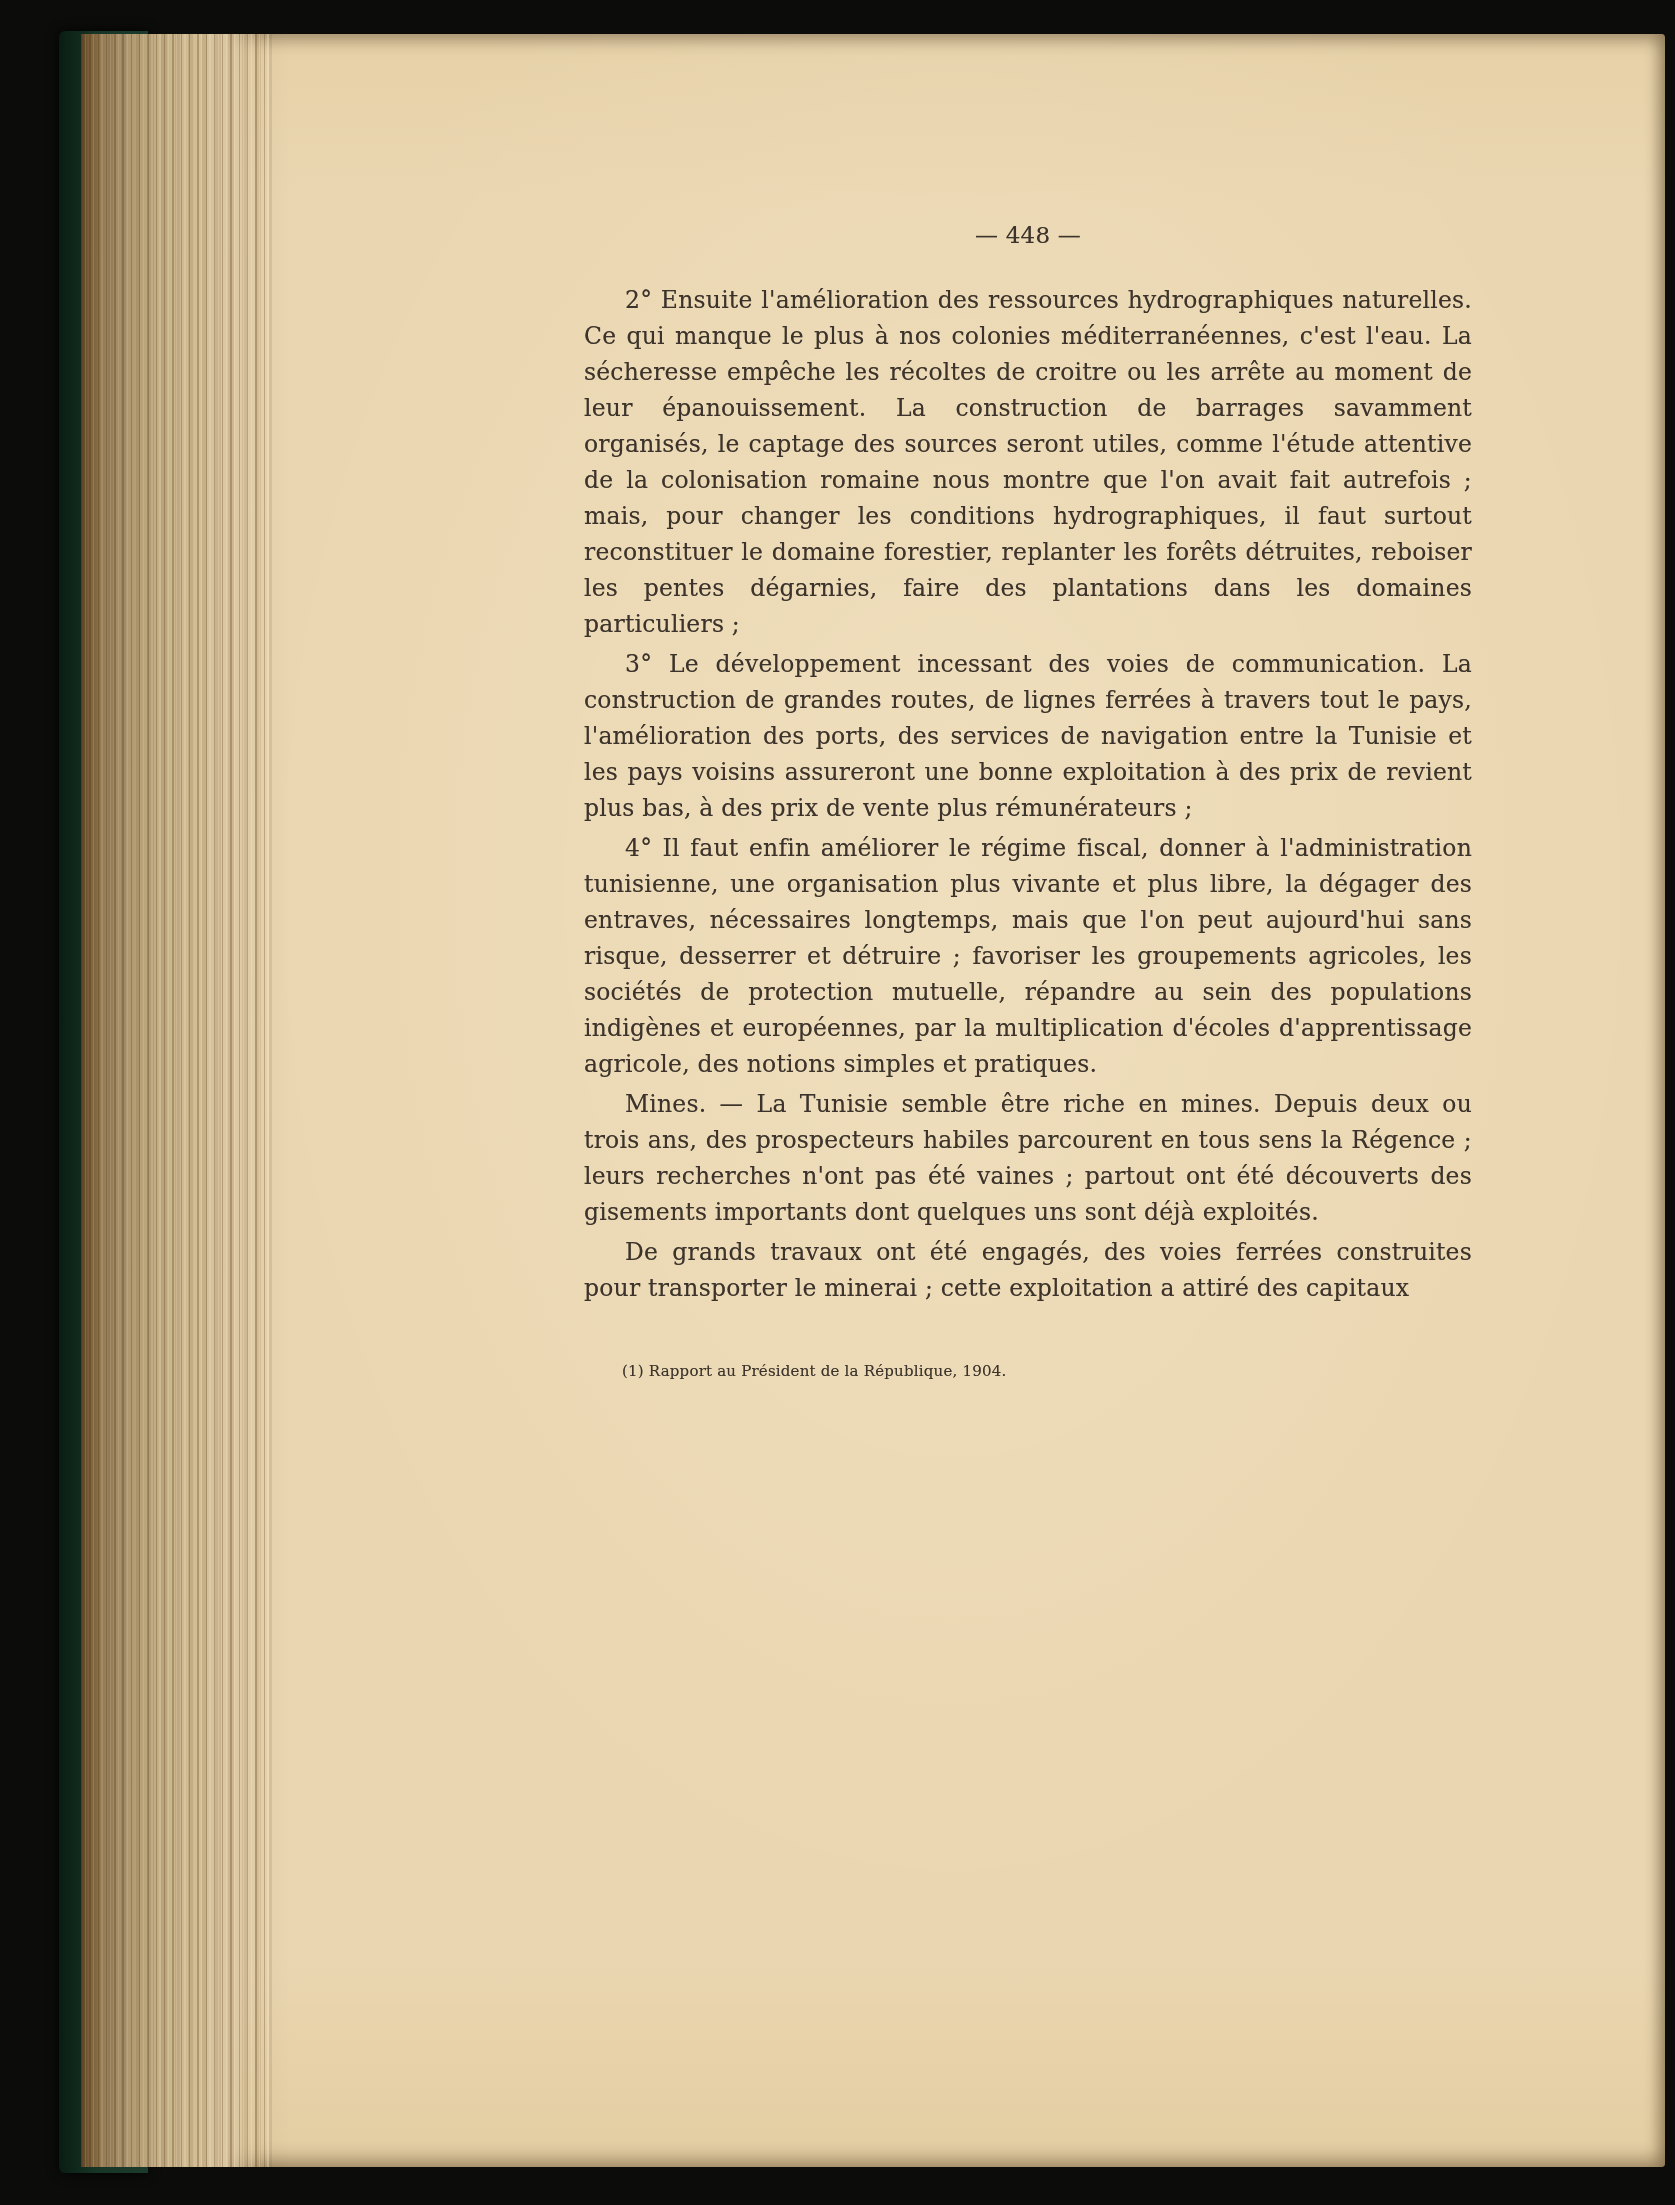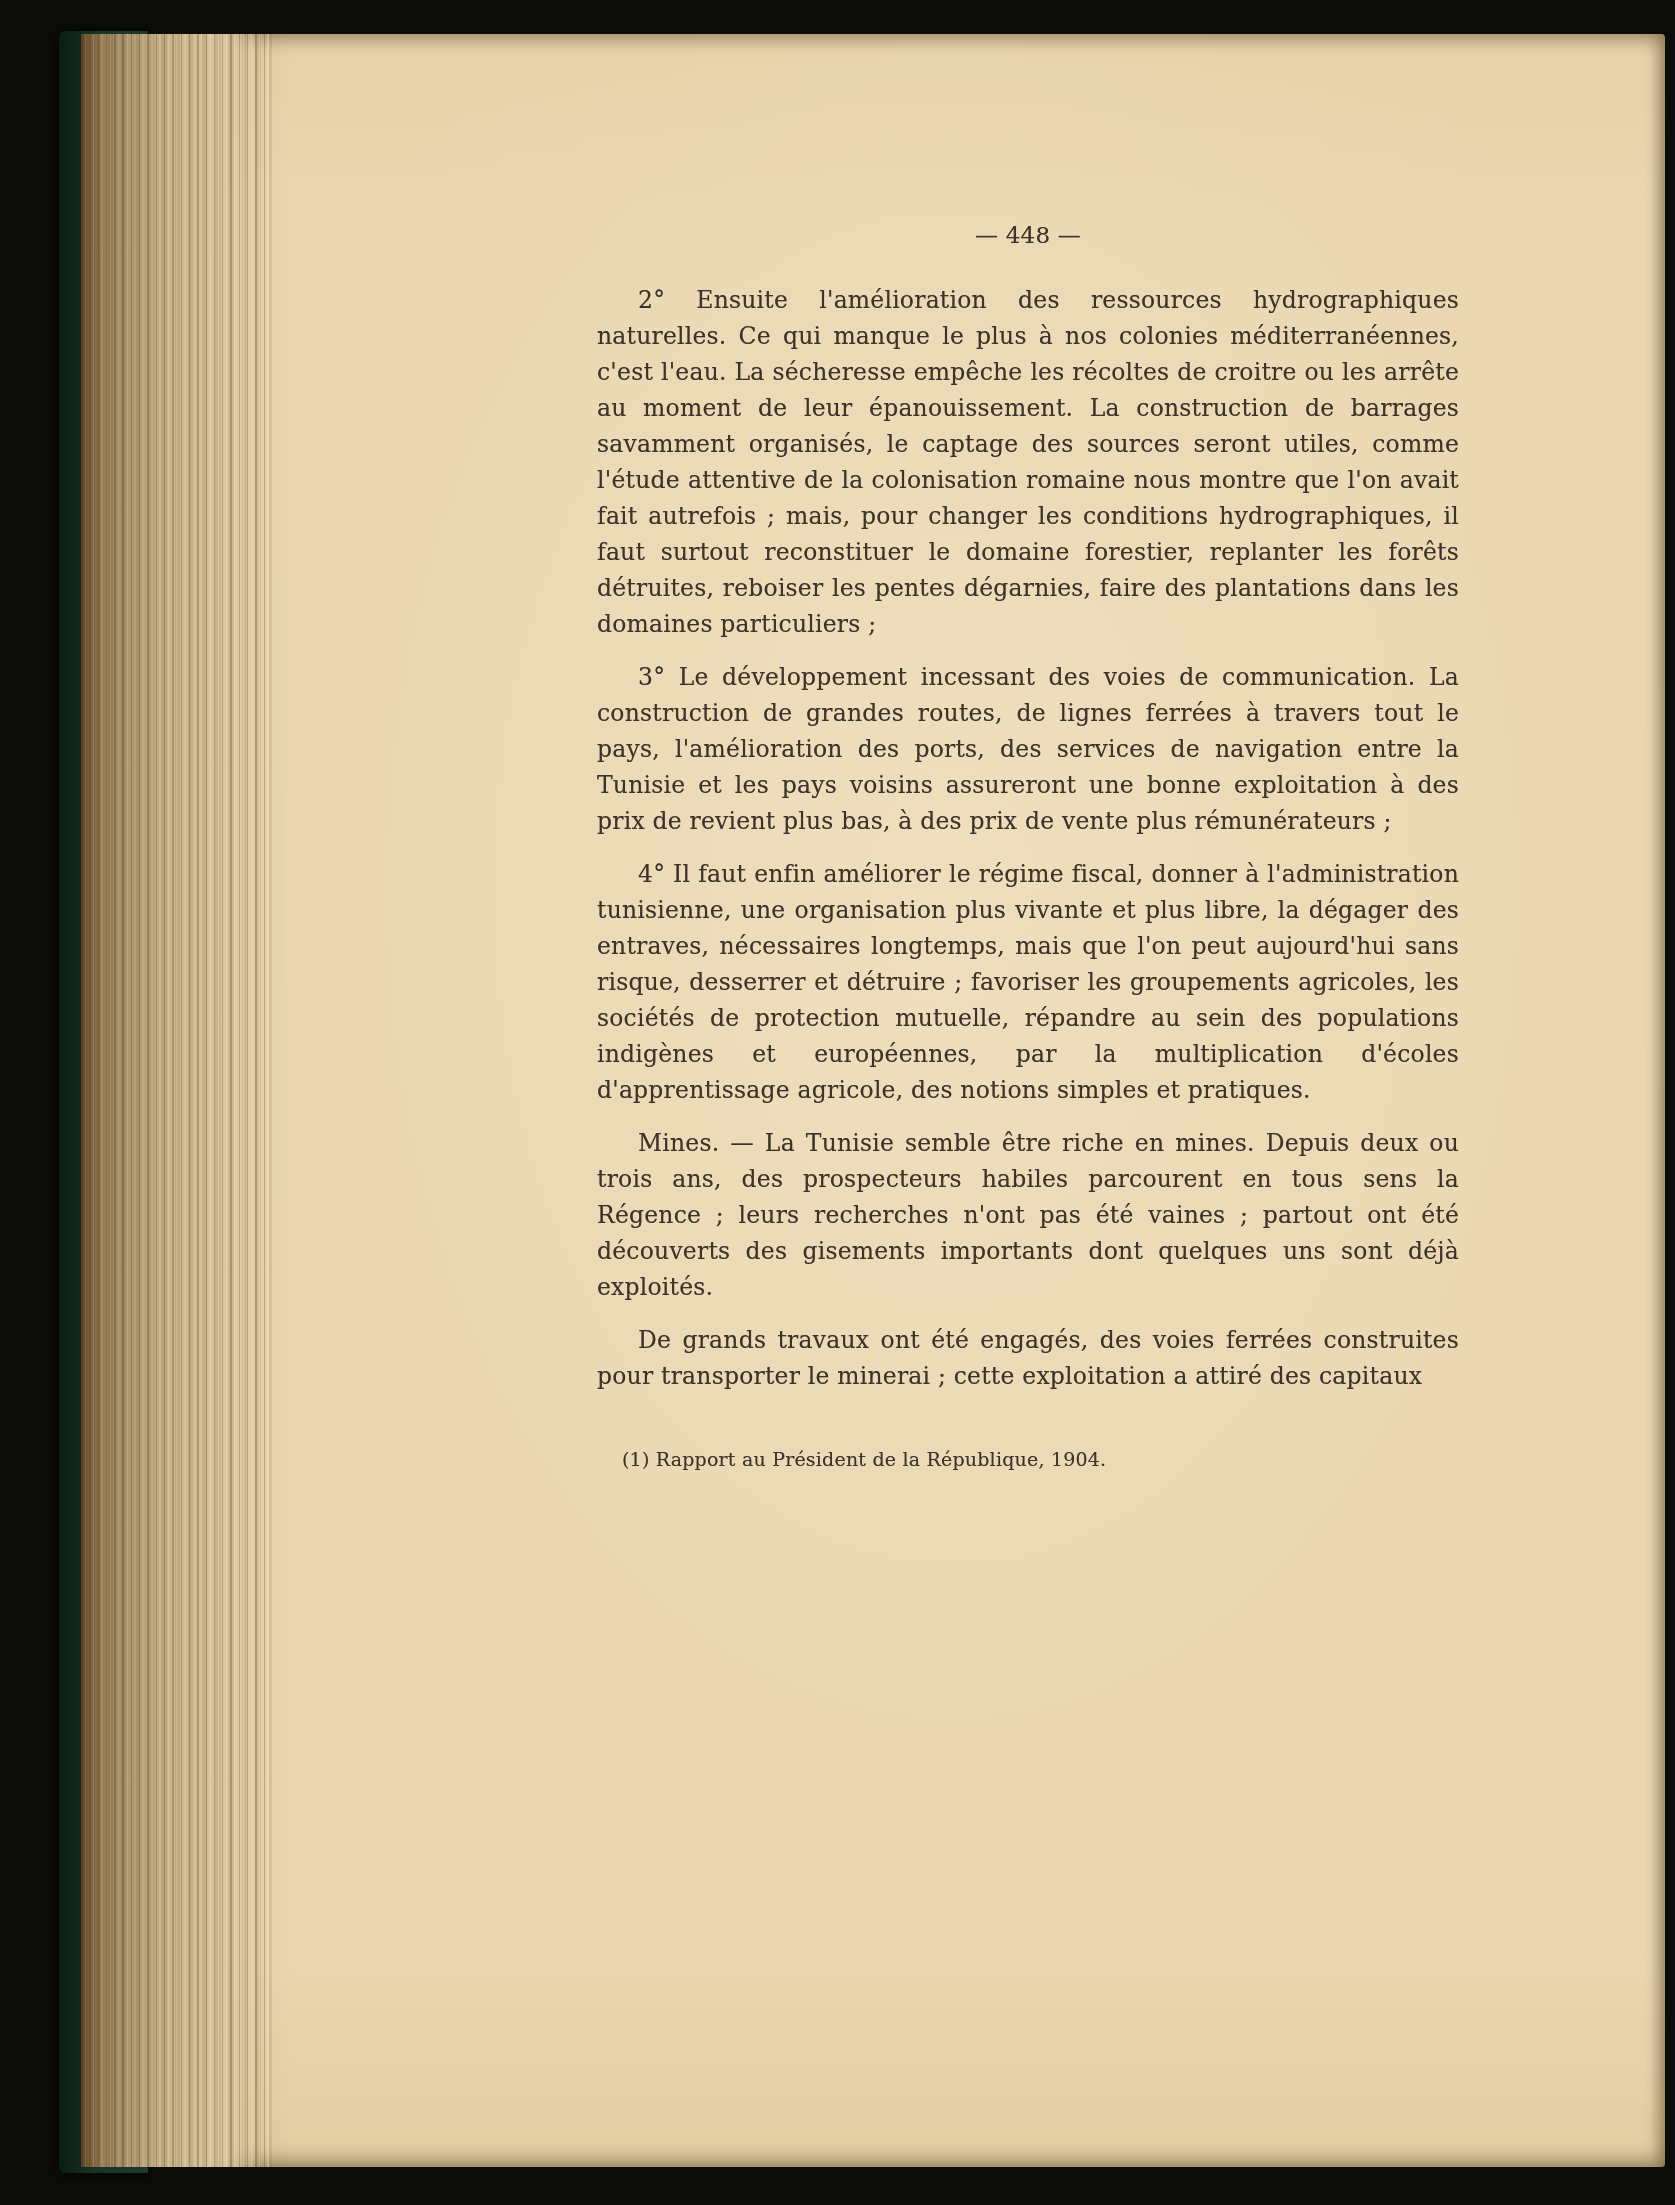--- a/index.html
+++ b/index.html
@@ -62,37 +62,37 @@
     font-size:23.5px;line-height:36px;
     letter-spacing:0.2px;
     text-shadow:0 0 0.6px rgba(60,48,36,.45);
   }
   .page-number{
     text-align:center;
     font-size:23px;
     margin:0 0 29px 0;
   }
   p.body-par{
-    margin:17px;
+    margin:4px;
     text-align:justify;
     text-indent:41px;
     hyphens:none;
   }
   p.body-par.gap-before{margin-top:24px;}
   .section-heading{
     text-align:center;
     font-style:italic;
     font-size:27px;
     margin:69px 0 53px 0;
     font-weight:normal;
   }
   .lead-bold{font-weight:normal;font-style:normal;}
   .footnote{
     margin:53px 0 4px 42px;
-    font-size:19px;
+    font-size:15px;
     line-height:25.5px;
     text-align:left;
     text-indent:0;
   }
   .noninteract{cursor:default;}
 </style>
 </head>
 <body>
 
 <div class="book-cover noninteract"></div>

